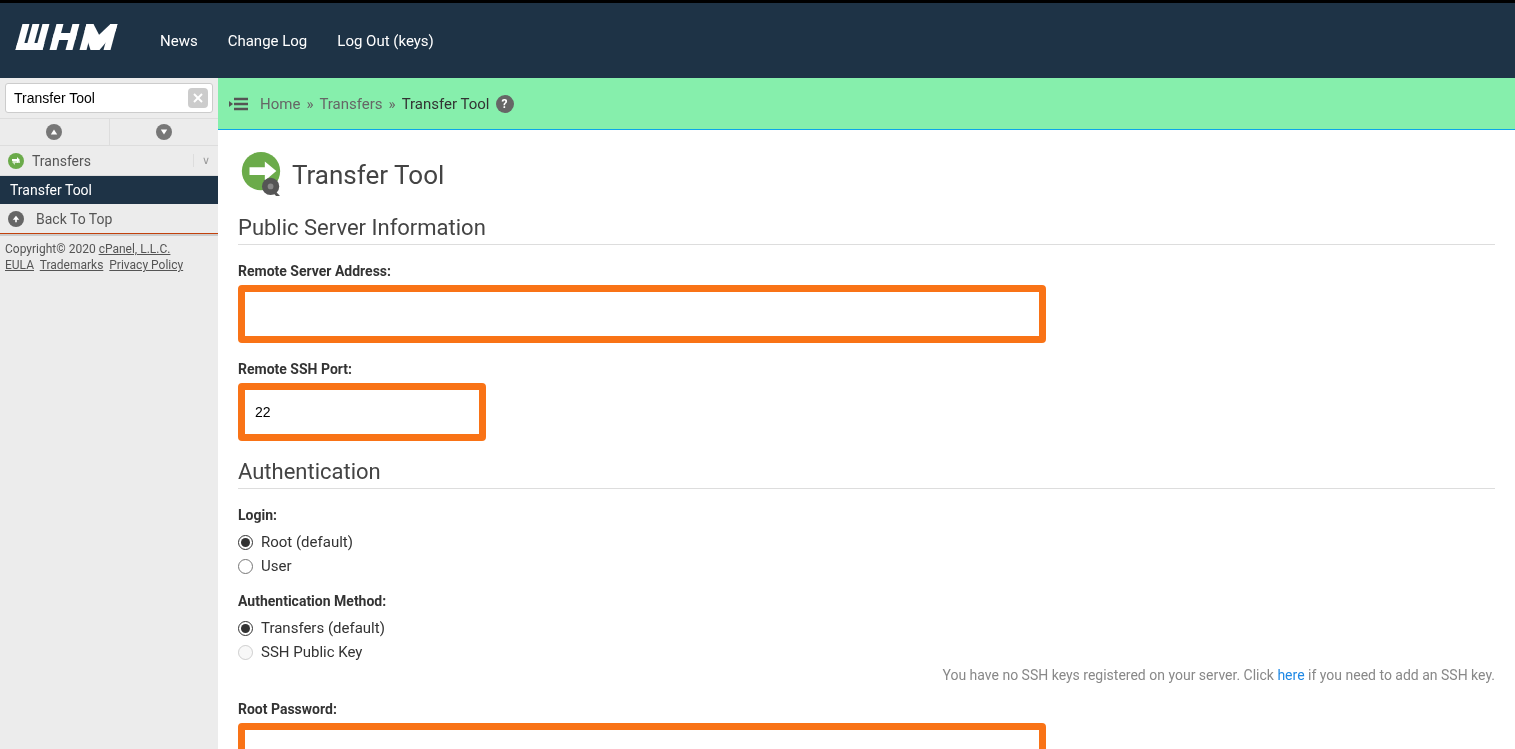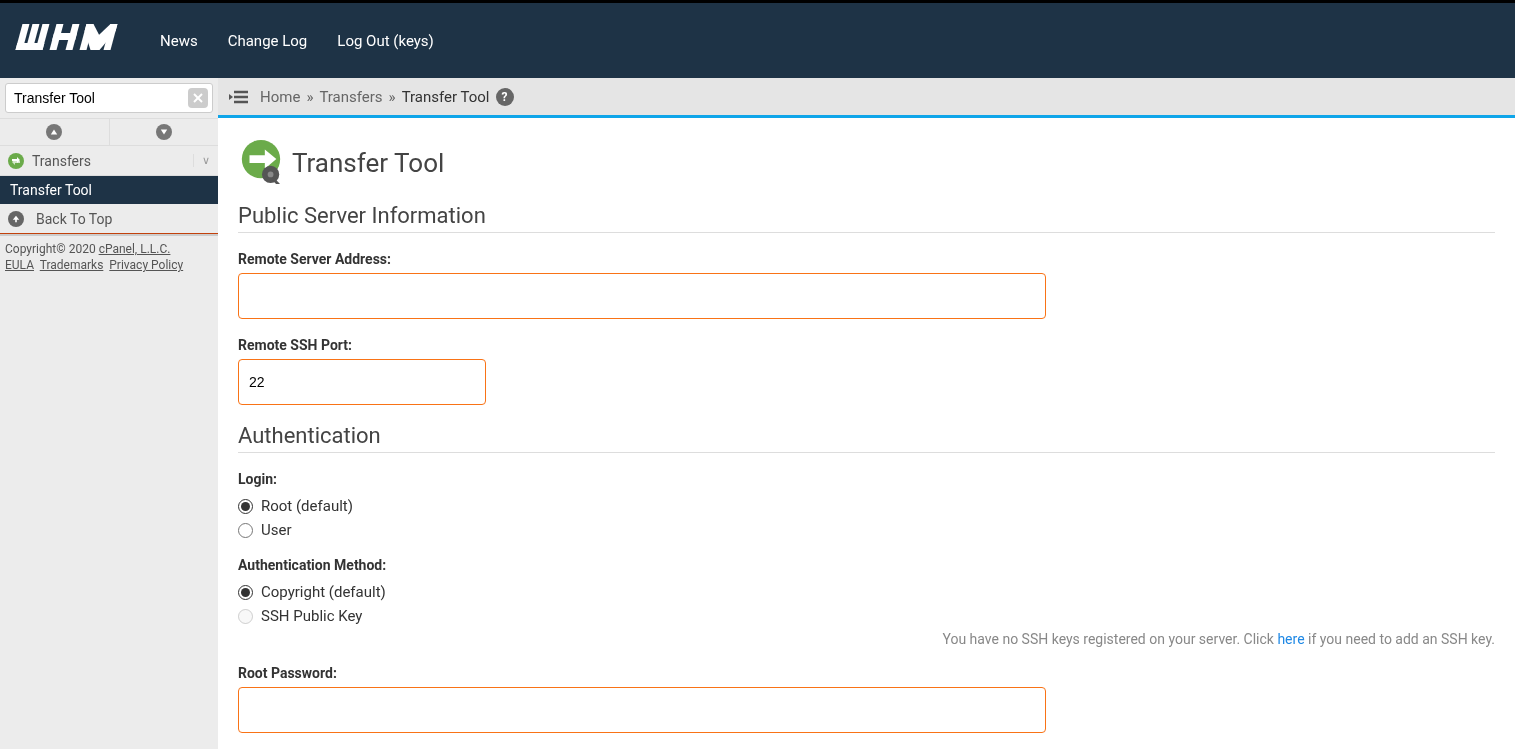--- a/index.html
+++ b/index.html
@@ -35,38 +35,38 @@
     
     .sidebar-backtop { background: #ececec; border-bottom: 1px solid #c2410c; display: flex; align-items: center; height: 30px; padding: 0 8px; color: #555; cursor: pointer; }
     .sidebar-backtop-icon { width:16px; height:16px; background:#666; border-radius:50%; margin-right:12px; display:flex; align-items:center; justify-content:center;}
     .sidebar-backtop-icon svg { width:8px; height:8px; fill:#fff; }
     
     .sidebar-footer { border-top: 2px solid #ccc; padding: 6px 5px; text-align: left; font-size: 12px; color: #555; background:#ececec; }
     .sidebar-footer a { color: #555; text-decoration: underline; }
     .sidebar-footer-line2 { margin-top:2px; }
     
     .content-area { flex: 1; display: flex; flex-direction: column; }
-    .breadcrumb-bar { background: #e5e5e5; border-bottom: 3px solid #0ea5e9; height: 40px; display: flex; align-items: center; padding: 0 10px; color: #666; font-size: 15px; }
+    .breadcrumb-bar { background: #86efac; border-bottom: 1px solid #0ea5e9; height: 52px; display: flex; align-items: center; padding: 0 10px; color: #666; font-size: 15px; }
     .collapse-icon { margin-right: 12px; display:flex; align-items:center; }
     .collapse-icon svg { width:20px; height:16px; }
     .breadcrumb-bar a { color: #666; text-decoration: none; }
     .breadcrumb-sep { margin: 0 6px; }
     .breadcrumb-current { color: #333; }
     .help-icon { width: 18px; height: 18px; background: #666; border-radius: 50%; color: #fff; display: inline-flex; align-items: center; justify-content: center; font-size: 12px; font-weight:bold; margin-left: 6px; }
     
     .page-content { padding: 20px 20px 20px 20px; }
     .page-title-row { display: flex; align-items: center; margin-bottom: 15px; }
     .page-icon { width: 46px; height: 46px; margin-right: 8px; }
     .page-title { font-size: 26px; font-weight: 400; color: #444; }
     
     h2.section { font-size: 22px; font-weight: 400; color: #444; border-bottom: 1px solid #ddd; padding-bottom: 4px; margin-top: 16px; margin-bottom: 18px; }
     
     .form-group { margin-bottom: 18px; }
     .form-label { font-weight: bold; font-size: 14px; margin-bottom: 6px; display: block; color:#333; }
-    .form-input { width: 808px; height: 34px; border: 1px solid #f97316; border-radius: 4px; padding: 22px 10px; font-size: 14px; }
+    .form-input { width: 808px; height: 34px; border: 7px solid #f97316; border-radius: 4px; padding: 22px 10px; font-size: 14px; }
     .form-input-small { width: 248px; }
     
     .radio-group { margin-top: 10px; }
     .radio-row { display: flex; align-items: center; margin-bottom: 6px; }
     .radio-row input[type="radio"] { width:15px; height:15px; margin-right: 8px; accent-color:#333; }
     .radio-row label { font-size: 15px; color:#333; }
     .radio-help { font-size: 14px; color: #888; margin-left: 23px; margin-top: 2px; margin-bottom:10px;text-align:right; }
     .radio-help a { color: #1e88e5; text-decoration: none; }
     
     .transfers-circle-icon { width:16px; height:16px; }
@@ -222,21 +222,21 @@
             <label>User</label>
           </div>
         </div>
       </div>
 
       <div class="form-group">
         <label class="form-label">Authentication Method:</label>
         <div class="radio-group">
           <div class="radio-row">
             <input type="radio" name="authmethod" checked="" style="">
-            <label>Copyright (default)</label>
+            <label>Transfers (default)</label>
           </div>
           <div class="radio-row">
             <input type="radio" name="authmethod" disabled="" style="">
             <label>SSH Public Key</label>
           </div>
           <div class="radio-help">
             <span>You have no SSH keys registered on your server. Click </span><a href="#">here</a><span> if you need to add an SSH key.</span>
           </div>
         </div>
       </div>

